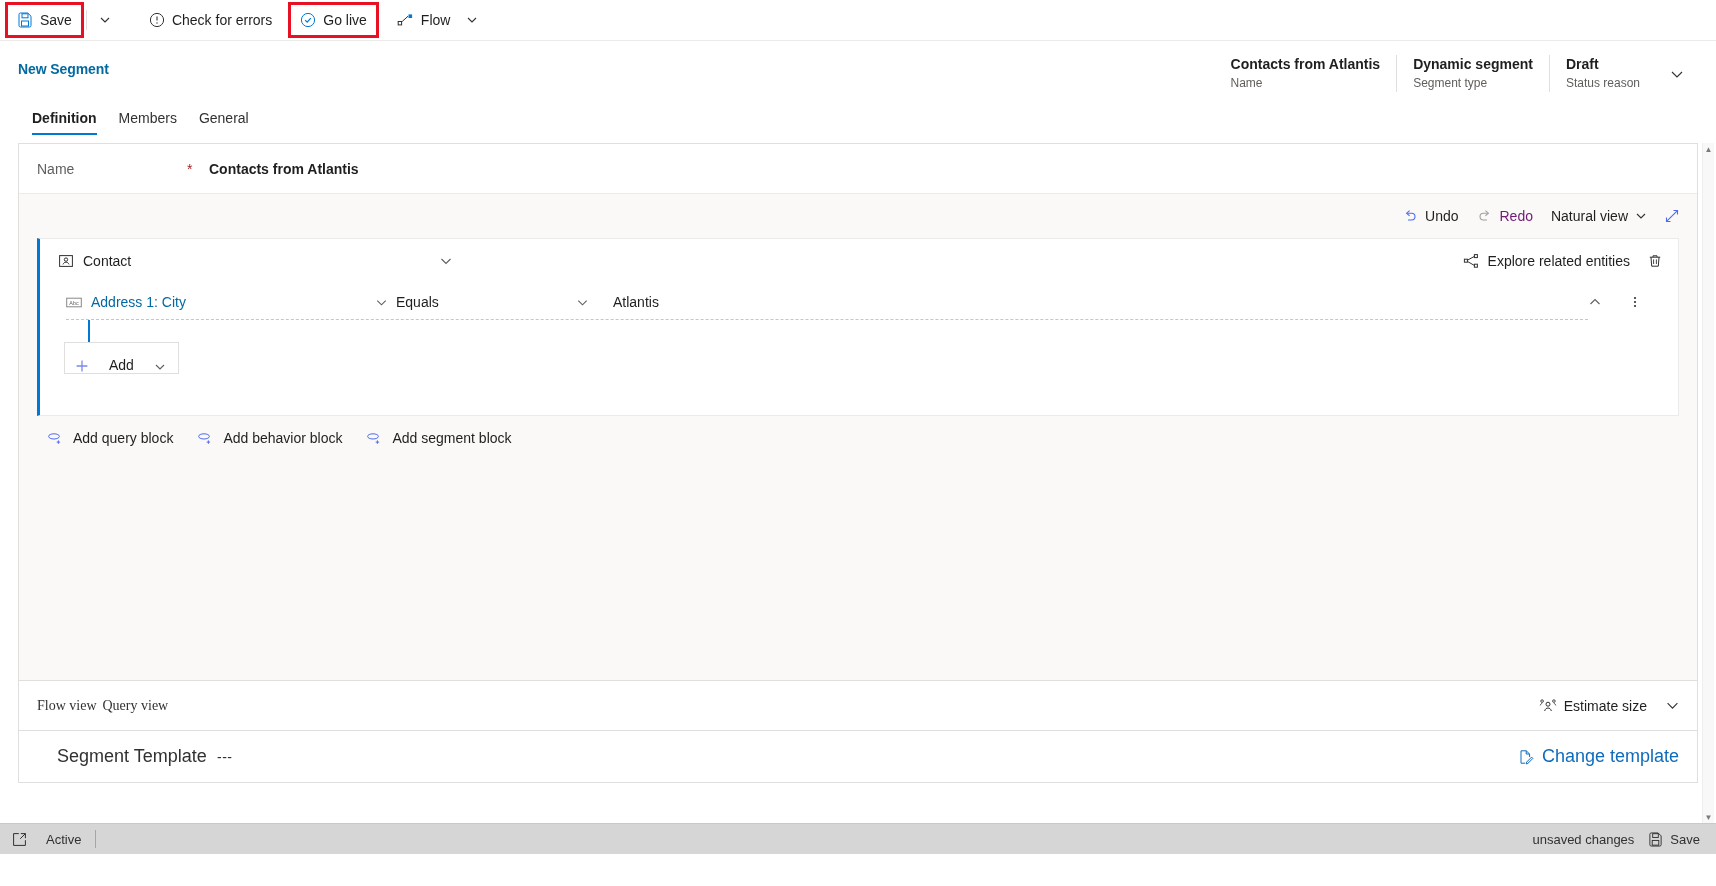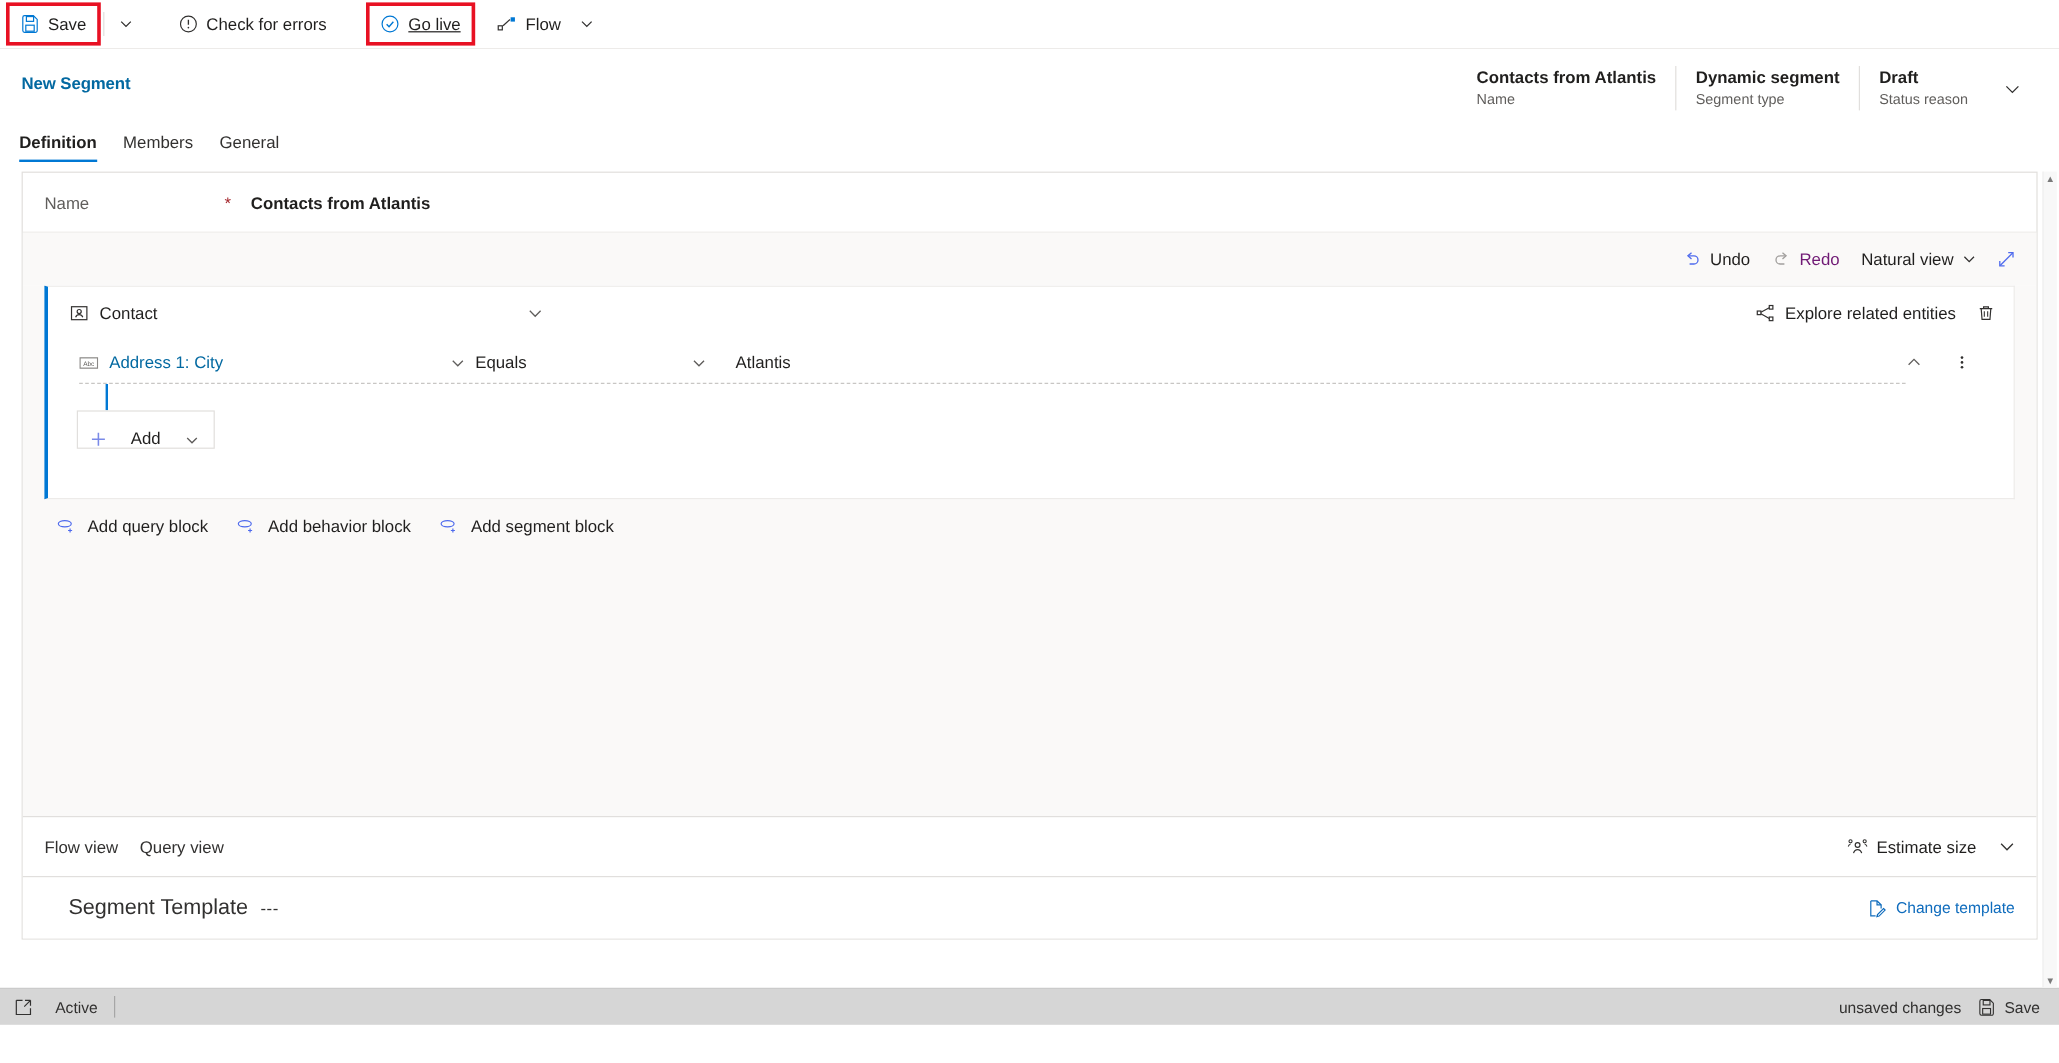--- a/index.html
+++ b/index.html
@@ -71,21 +71,21 @@
   .meta-value { font-size: 14px; font-weight: 600; color: #201f1e; line-height: 19px; }
   .meta-label { font-size: 12px; color: #605e5c; line-height: 17px; margin-top: 1px; }
   .meta-chevron {
     display: flex; align-items: center; justify-content: center;
     width: 34px; cursor: pointer; margin-left: 4px;
   }
 
   
   .tabs {
     display: flex; align-items: flex-end; gap: 22px;
-    padding: 0 16px;
+    padding: 0 32px;
     height: 36px; flex: 0 0 36px;
     background: #ffffff;
   }
   .tab {
     font-size: 14px; color: #323130; cursor: pointer;
     padding-bottom: 7px; position: relative; line-height: 19px;
   }
   .tab.active { font-weight: 700; color: #201f1e; }
   .tab.active::after {
     content: ""; position: absolute; left: 0; right: 0; bottom: 0;
@@ -215,36 +215,36 @@
   }
 
   
   .card-footer-sep { border-top: 1px solid #e1dfdd; }
   .view-row {
     display: flex; align-items: center;
     height: 50px; flex: 0 0 50px;
     padding: 0 10px 0 18px;
     background: #ffffff;
   }
-  .view-tabs { display: flex; align-items: center; gap: 18px; }
+  .view-tabs { display: flex; align-items: center; gap: 6px; font-family: Liberation Serif, serif; }
   .view-tab { font-size: 14px; color: #323130; cursor: pointer; }
   .view-right { margin-left: auto; display: flex; align-items: center; gap: 2px; }
 
   .template-row {
     display: flex; align-items: center;
     height: 52px; flex: 0 0 52px;
     padding: 0 10px 0 38px;
     background: #ffffff;
   }
   .tpl-label { font-size: 18px; color: #323130; width: 160px; }
   .tpl-value { font-size: 14px; color: #323130; letter-spacing: 0.5px; }
   .tpl-right { margin-left: auto; display: flex; align-items: center; }
   .link-blue {
     display: flex; align-items: center; gap: 8px;
-    font-size: 13px; color: #0f6cbd; cursor: pointer;
+    font-size: 18px; color: #0f6cbd; cursor: pointer;
     height: 30px; padding: 0 8px;
   }
 
   
   .vscroll {
     position: absolute; top: 8px; right: 2px;
     width: 12px; bottom: 0px;
     background: #f8f8f8;
     border-left: 1px solid #efefef;
   }
@@ -310,21 +310,21 @@
       <span class="icon">
         <svg width="16" height="16" viewBox="0 0 16 16">
           <circle cx="8" cy="8" r="6.6" fill="none" stroke="#323130" stroke-width="1"></circle>
           <path d="M8 4.4v4.2" stroke="#323130" stroke-width="1.1"></path>
           <circle cx="8" cy="11" r="0.7" fill="#323130"></circle>
         </svg>
       </span>
       <span>Check for errors</span>
     </div>
 
-    <div class="hl-box" style="display:flex;align-items:flex-start;margin-left:27px;text-decoration:underline;">
+    <div class="hl-box" style="display:flex;align-items:flex-start;margin-left:10px;">
       <div class="cmd-item">
         <span class="icon">
           <svg width="16" height="16" viewBox="0 0 16 16">
             <circle cx="8" cy="8" r="6.6" fill="none" stroke="#0078d4" stroke-width="1"></circle>
             <path d="M5.2 8.2l2 2 3.6-4" fill="none" stroke="#0078d4" stroke-width="1.2"></path>
           </svg>
         </span>
         <span>Go live</span>
       </div>
     </div>

